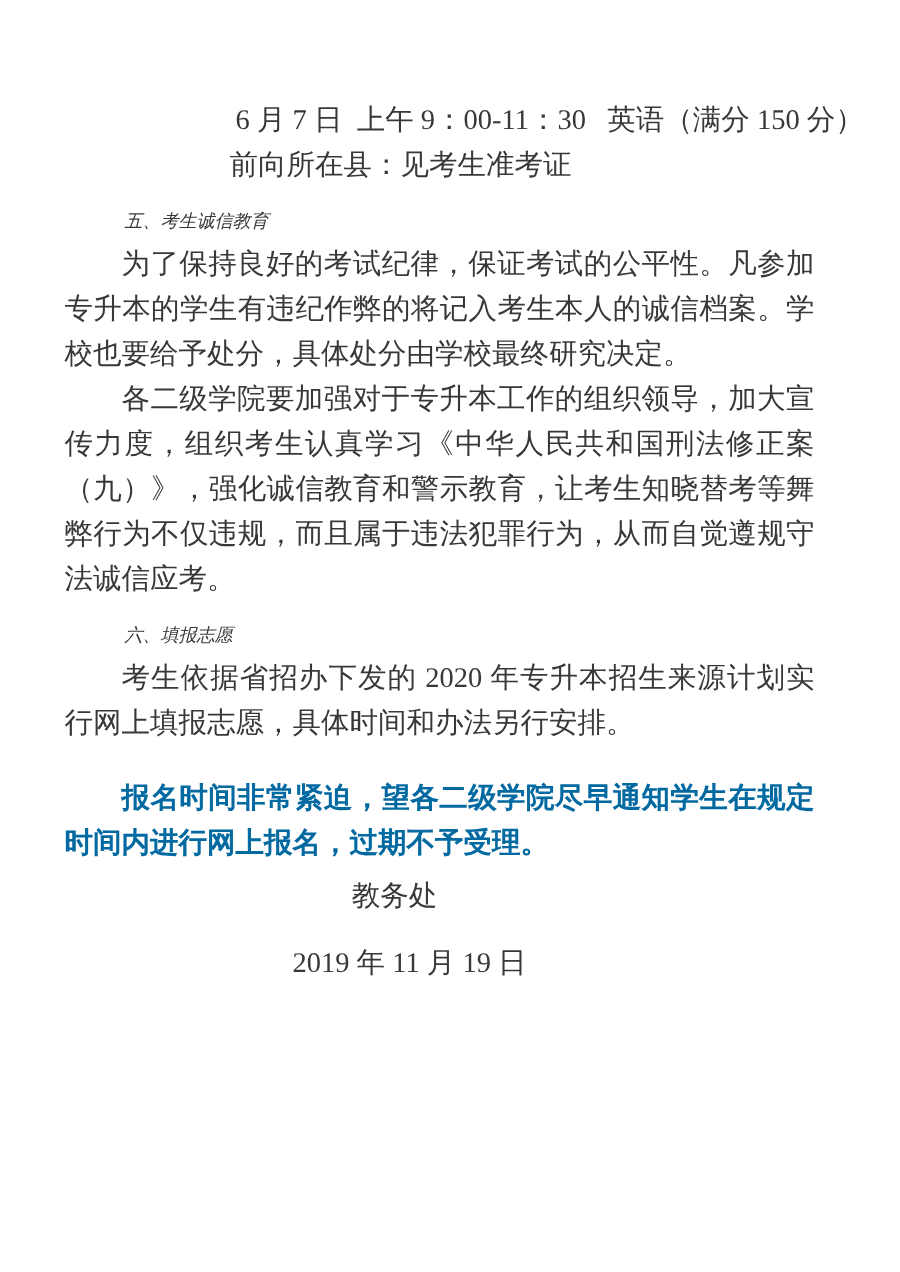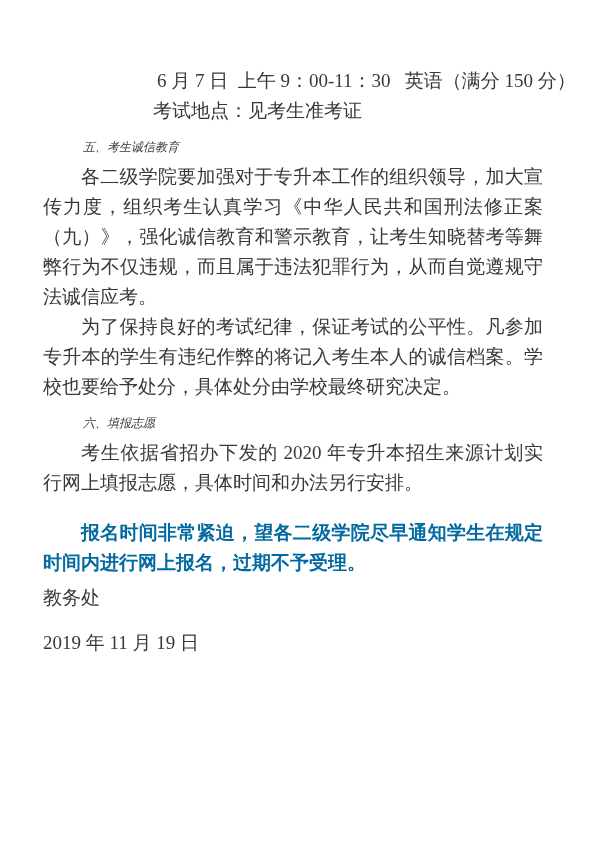--- a/index.html
+++ b/index.html
@@ -40,43 +40,43 @@
     font-style:italic;
   }
   .indent2{text-indent:2em;}
   .sec6{}
   .notice{
     font-weight:bold;
     color:#0369a1;
     margin-top:20px;
   }
   .sig-row{
-    text-align:left;
+    text-align:center;
     font-size:19px;
     line-height:30px;
   }
   .sig{margin-top:5px;padding-right:60px;}
   .date{margin-top:15px;padding-right:40px;}
 </style>
 </head>
 <body>
 
 <div class="page">
 
   <div class="line schedule-1">6 月 7 日  上午 9：00-11：30   英语（满分 150 分）</div>
 
 
-  <div class="line loc">考试地点：见考生准考证</div>
+  <div class="line loc">前向所在县：见考生准考证</div>
 
 
   <div class="heading">五、考生诚信教育</div>
 
+  <p class="para indent2">为了保持良好的考试纪律，保证考试的公平性。凡参加专升本的学生有违纪作弊的将记入考生本人的诚信档案。学校也要给予处分，具体处分由学校最终研究决定。</p>
+
   <p class="para indent2">各二级学院要加强对于专升本工作的组织领导，加大宣传力度，组织考生认真学习《中华人民共和国刑法修正案（九）》，强化诚信教育和警示教育，让考生知晓替考等舞弊行为不仅违规，而且属于违法犯罪行为，从而自觉遵规守法诚信应考。</p>
-
-  <p class="para indent2">为了保持良好的考试纪律，保证考试的公平性。凡参加专升本的学生有违纪作弊的将记入考生本人的诚信档案。学校也要给予处分，具体处分由学校最终研究决定。</p>
 
   <div class="heading sec6">六、填报志愿</div>
 
   <p class="para indent2">考生依据省招办下发的 2020 年专升本招生来源计划实行网上填报志愿，具体时间和办法另行安排。</p>
 
   <p class="para indent2 notice">报名时间非常紧迫，望各二级学院尽早通知学生在规定时间内进行网上报名，过期不予受理。</p>
 
   <div class="sig-row sig">教务处</div>
 
   <div class="sig-row date">2019 年 11 月 19 日</div>

